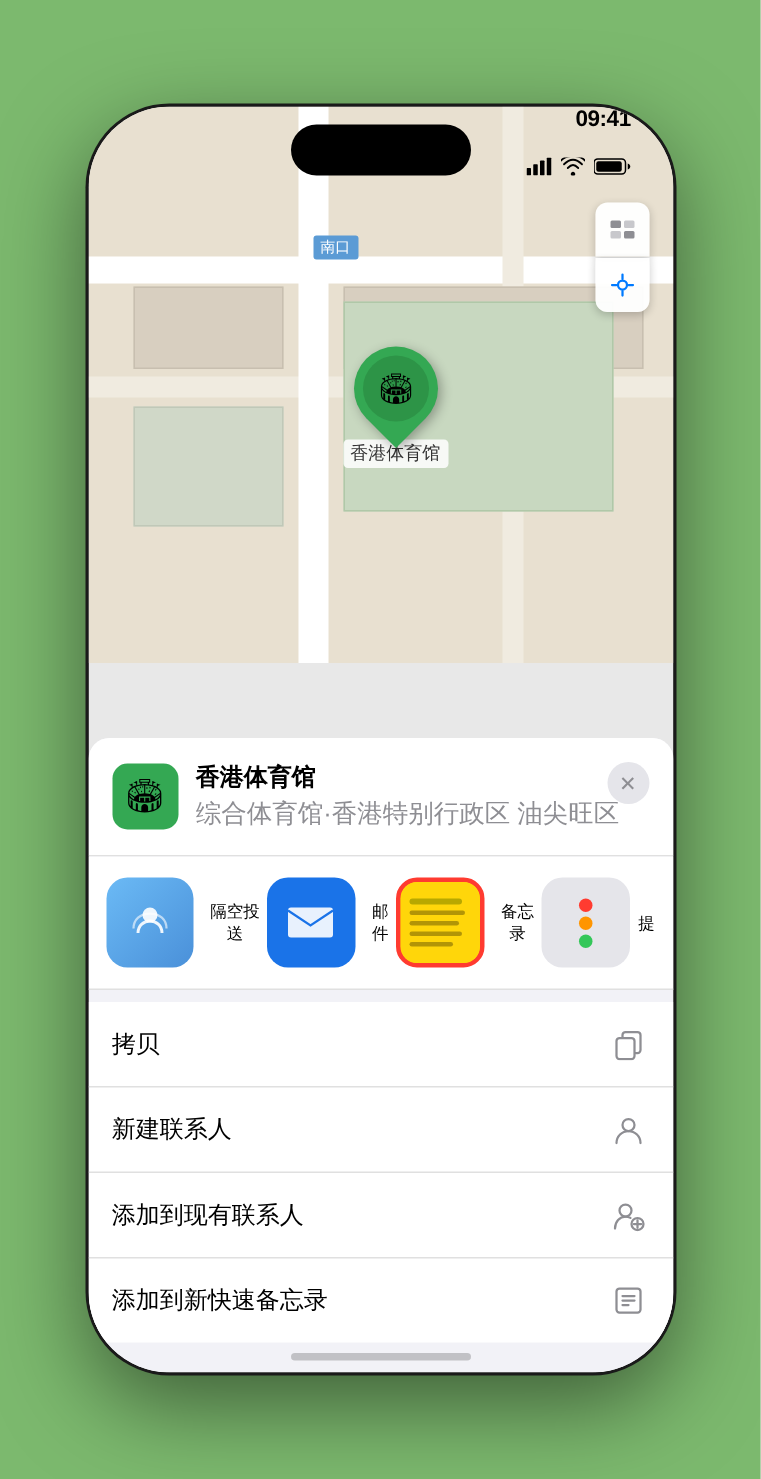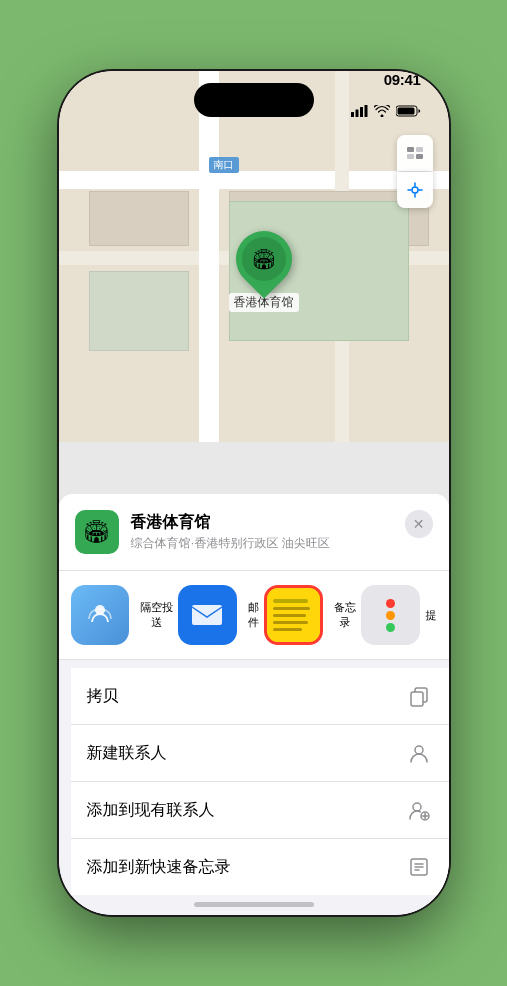--- a/index.html
+++ b/index.html
@@ -289,21 +289,21 @@
       flex: 1;
     }
 
     .venue-name {
       font-size: 16px;
       font-weight: 600;
       color: #000;
     }
 
     .venue-sub {
-      font-size: 12px;
+      font-size: 17px;
       color: #8e8e93;
       margin-top: 2px;
     }
 
     .close-btn {
       width: 28px;
       height: 28px;
       background: #e5e5ea;
       border-radius: 50%;
       display: flex;
@@ -367,21 +367,21 @@
 
     .share-label {
       font-size: 11px;
       color: #000;
       text-align: center;
     }
 
     
     .action-list {
       background: #fff;
-      margin: 8px 0 0 12px;
+      margin: 8px 0 0 0;
     }
 
     .action-item {
       padding: 14px 16px;
       display: flex;
       align-items: center;
       justify-content: space-between;
       border-bottom: 0.5px solid #e0e0e0;
     }
 

